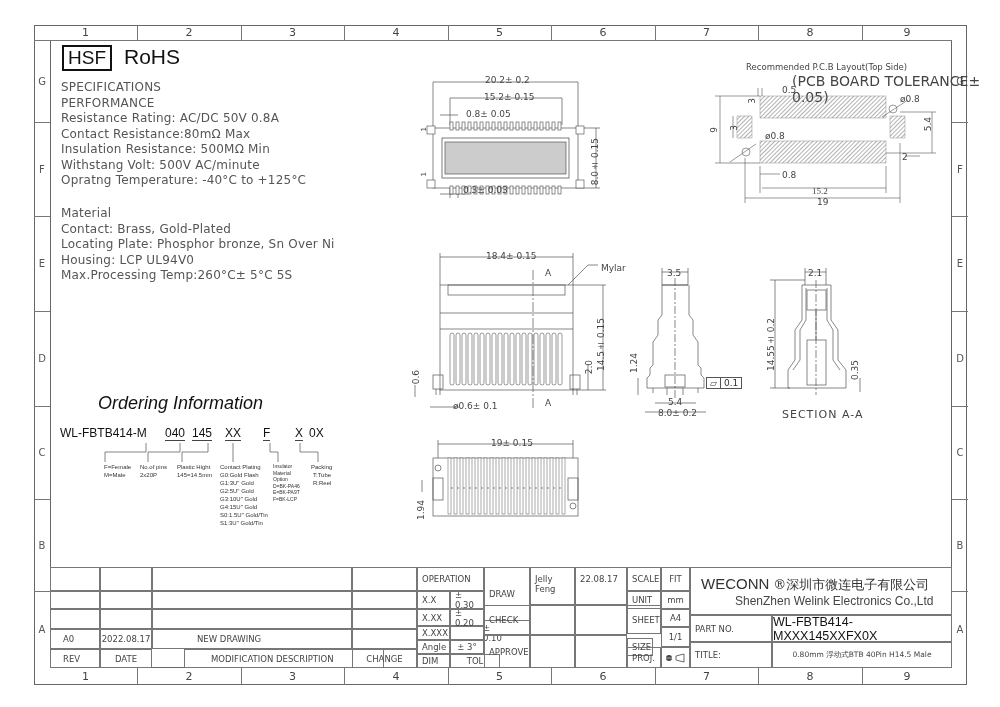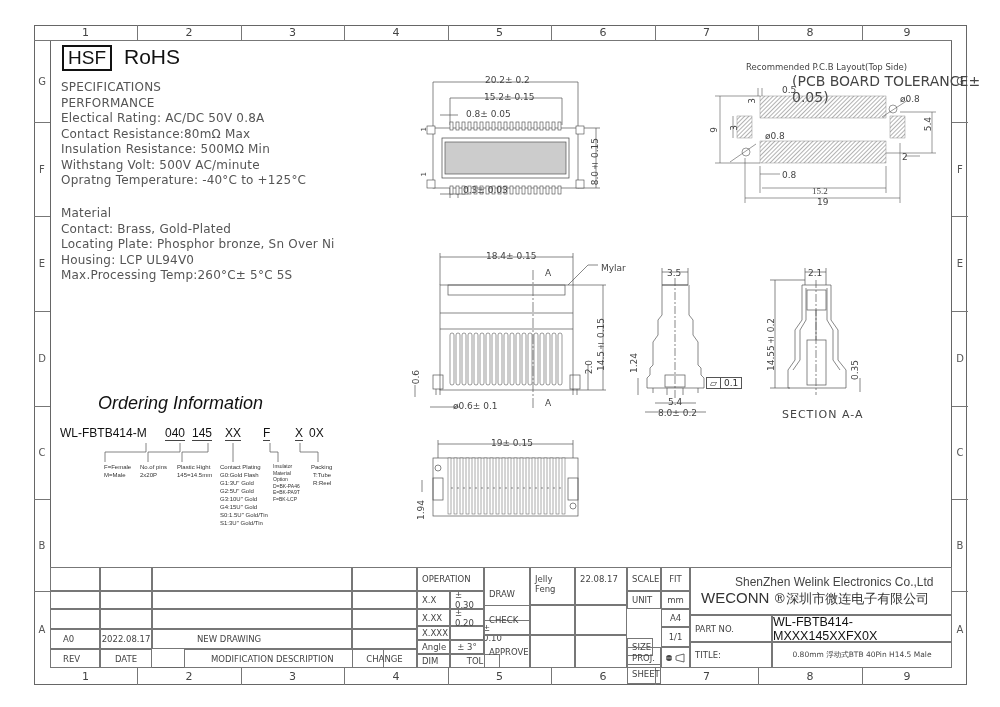--- a/index.html
+++ b/index.html
@@ -73,21 +73,21 @@
   <div class="zone-row" style="left:952px;top:499px;height:92px;">B</div>
   <div class="zone-row" style="left:952px;top:591px;height:77px;border-bottom:none;">A</div>
 </div>
 
 <div class="abs hsf">HSF</div>
 <div class="abs rohs">RoHS</div>
 
 <div class="abs spec" style="left:61px;top:80px;">
   <div>SPECIFICATIONS</div>
   <div>PERFORMANCE</div>
-  <div>Electical Rating: AC/DC 50V 0.8A</div>
+  <div>Resistance Rating: AC/DC 50V 0.8A</div>
   <div>Contact Resistance:80mΩ Max</div>
   <div>Insulation Resistance:   500MΩ Min</div>
   <div>Withstang Volt: 500V AC/minute</div>
   <div>Opratng Temperature: -40°C to +125°C</div>
 </div>
 
 <div class="abs spec" style="left:61px;top:206px;">
   <div>Material</div>
   <div>Contact: Brass, Gold-Plated</div>
   <div>Locating Plate: Phosphor bronze, Sn Over Ni</div>
@@ -471,35 +471,35 @@
   <div class="tb" style="left:484px;top:635px;width:46px;height:33px;">APPROVE</div>
   <div class="tb" style="left:530px;top:635px;width:45px;height:33px;"></div>
   <div class="tb" style="left:575px;top:635px;width:52px;height:33px;"></div>
 
   <div class="tb" style="left:627px;top:567px;width:34px;height:24px;">SCALE</div>
   <div class="tb c" style="left:661px;top:567px;width:29px;height:24px;">FIT</div>
   <div class="tb" style="left:627px;top:591px;width:34px;height:18px;">UNIT</div>
   <div class="tb c" style="left:661px;top:591px;width:29px;height:18px;">mm</div>
   <div class="tb" style="left:627px;top:638px;width:26px;height:18px;">SIZE</div>
   <div class="tb c" style="left:661px;top:609px;width:29px;height:18px;">A4</div>
-  <div class="tb" style="left:627px;top:664px;width:34px;height:20px;">SHEET</div>
+  <div class="tb" style="left:627px;top:605px;width:34px;height:29px;">SHEET</div>
   <div class="tb c" style="left:661px;top:627px;width:29px;height:20px;">1/1</div>
   <div class="tb" style="left:627px;top:647px;width:34px;height:21px;">PROJ.</div>
   <div class="tb c" style="left:661px;top:647px;width:29px;height:21px;">
     <svg width="22" height="10">
       <circle cx="4" cy="5" r="3" fill="#444"></circle>
       <line x1="0" y1="5" x2="8" y2="5" stroke="#fff" stroke-width="0.6"></line>
       <path d="M11 3 L19 1 V9 L11 7 Z" fill="none" stroke="#444" stroke-width="0.8"></path>
     </svg>
   </div>
 
   <div class="tb" style="left:690px;top:567px;width:262px;height:48px;flex-direction:column;align-items:flex-start;justify-content:center;padding-left:10px;">
-    <div style="font-size:12px;color:#444;padding-left:34px;font-family:'Liberation Sans',sans-serif;">ShenZhen Welink Electronics Co.,Ltd</div>
     <div style="display:flex;align-items:baseline;gap:4px;">
       <span style="font-size:15px;color:#333;font-family:'Liberation Sans',sans-serif;">WECONN</span>
       <span style="font-size:13px;color:#333;font-family:'DejaVu Serif',serif;">®深圳市微连电子有限公司</span>
     </div>
+    <div style="font-size:12px;color:#444;padding-left:34px;font-family:'Liberation Sans',sans-serif;">ShenZhen Welink Electronics Co.,Ltd</div>
   </div>
   <div class="tb" style="left:690px;top:615px;width:82px;height:27px;">PART NO.</div>
   <div class="tb c" style="left:772px;top:615px;width:180px;height:27px;font-size:12.5px;color:#111;font-family:'Liberation Sans',sans-serif;">WL-FBTB414-MXXX145XXFX0X</div>
   <div class="tb" style="left:690px;top:642px;width:82px;height:26px;">TITLE:</div>
   <div class="tb c" style="left:772px;top:642px;width:180px;height:26px;font-size:7.5px;">0.80mm 浮动式BTB 40Pin H14.5 Male</div>
 </div>
 
 </body></html>

